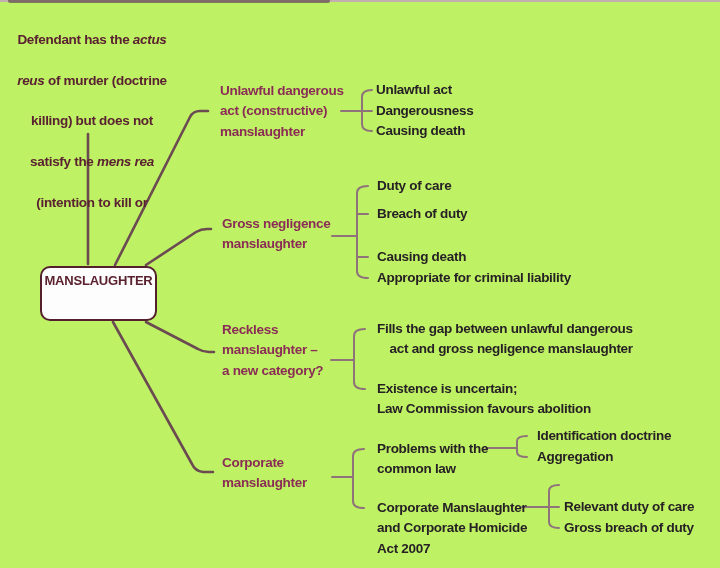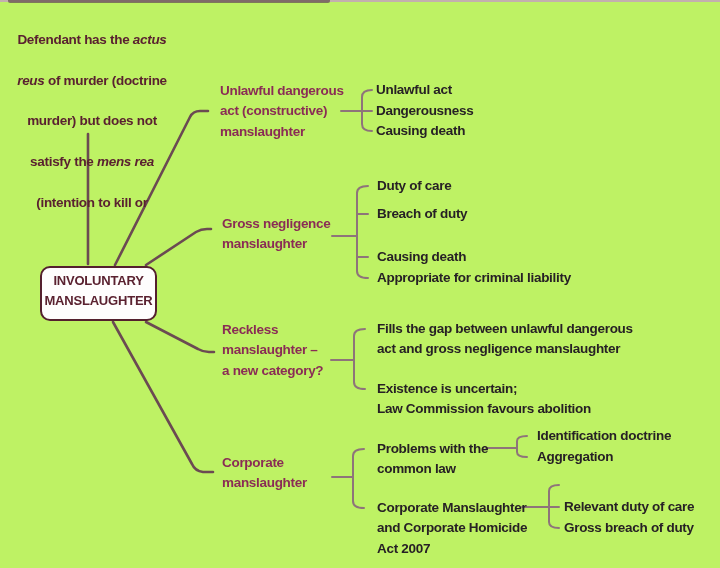--- a/index.html
+++ b/index.html
@@ -84,48 +84,47 @@
       <path d="M 527 436 Q 517 436 517 441 L 517 452 Q 517 457 527 457"></path>
 
       <path d="M 522 507 L 559 507"></path>
       <path d="M 559 485 Q 549 485 549 491 L 549 522 Q 549 528 559 528"></path>
     </g>
   </svg>
 
   <div class="t header-note">
     <div><span>Defendant has the </span><span class="it">actus</span></div>
     <div><span class="it">reus</span><span> of murder (doctrine</span></div>
-    <div>murder) but does not</div>
+    <div>killing) but does not</div>
     <div><span>satisfy the </span><span class="it">mens rea</span></div>
     <div>(intention to kill or</div>
   </div>
 
   <div class="central-node">
-    <div>INVOLUNTARY</div>
     <div>MANSLAUGHTER</div>
   </div>
 
   <div class="t branch-label" style="left:220px; top:81px;">Unlawful dangerous
 act (constructive)
 manslaughter</div>
   <div class="t item" style="left:376px; top:80px;">Unlawful act</div>
   <div class="t item" style="left:376px; top:101px;">Dangerousness</div>
   <div class="t item" style="left:376px; top:121px;">Causing death</div>
 
   <div class="t branch-label" style="left:222px; top:214px;">Gross negligence
 manslaughter</div>
   <div class="t item" style="left:377px; top:176px;">Duty of care</div>
   <div class="t item" style="left:377px; top:204px;">Breach of duty</div>
   <div class="t item" style="left:377px; top:247px;">Causing death</div>
   <div class="t item" style="left:377px; top:268px;">Appropriate for criminal liability</div>
 
   <div class="t branch-label" style="left:222px; top:320px;">Reckless
 manslaughter –
 a new category?</div>
-  <div class="t item" style="left:377px; top:319px;">Fills the gap between unlawful dangerous
+  <div class="t item" style="left:377px; top:319px;text-align:right;">Fills the gap between unlawful dangerous
 act and gross negligence manslaughter</div>
   <div class="t item" style="left:377px; top:379px;">Existence is uncertain;
 Law Commission favours abolition</div>
 
   <div class="t branch-label" style="left:222px; top:453px;">Corporate
 manslaughter</div>
   <div class="t item" style="left:377px; top:439px;">Problems with the
 common law</div>
   <div class="t item" style="left:377px; top:498px;">Corporate Manslaughter
 and Corporate Homicide

